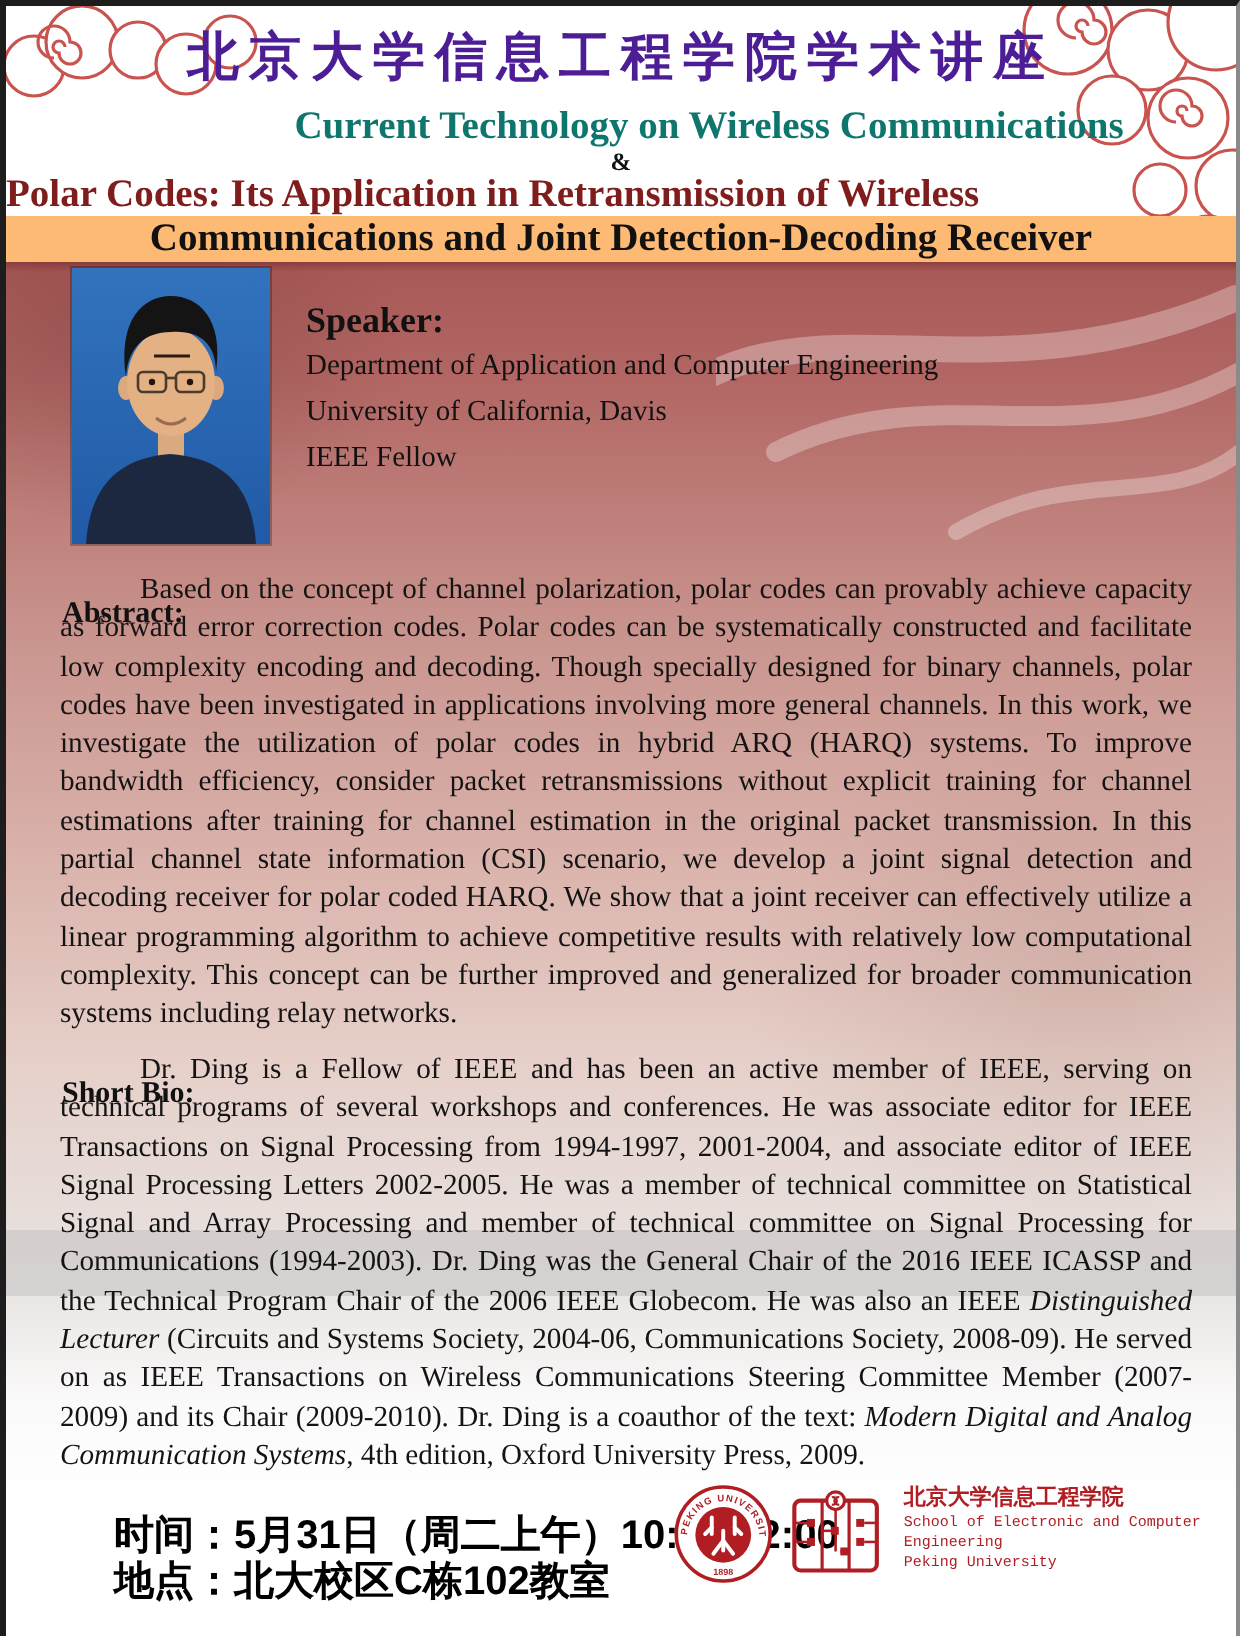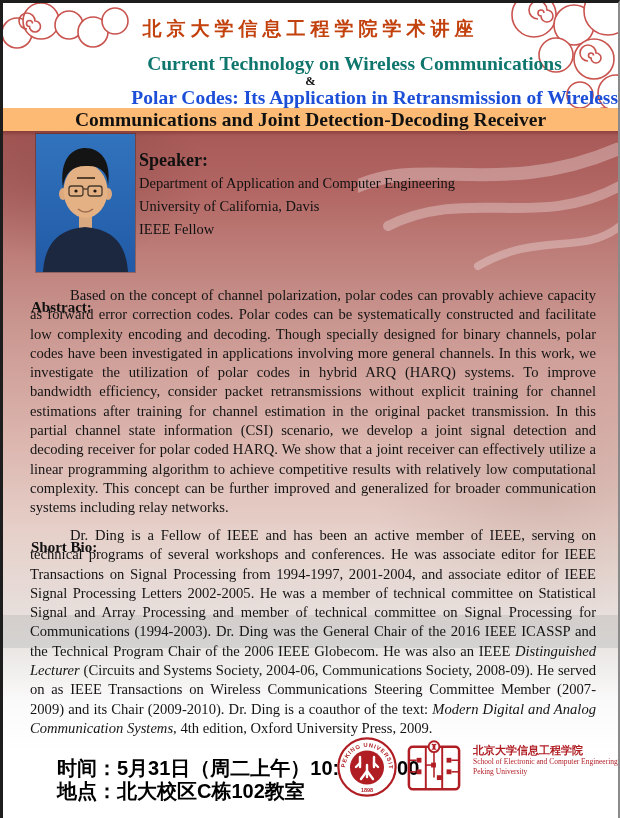--- a/index.html
+++ b/index.html
@@ -6,60 +6,60 @@
   .poster{
     position:relative;width:620px;height:818px;margin:0 auto;
     background:#ffffff;overflow:hidden;box-sizing:border-box;
     border-top:3px solid #1d1d1d;border-left:3px solid #1d1d1d;border-right:2px solid #8a8a8a;
     font-family:"Liberation Serif","DejaVu Serif",serif;
   }
   
   .header{position:absolute;top:0;left:0;width:100%;height:128px;background:#fff;}
   .deco{position:absolute;pointer-events:none;}
   .title-zh{position:absolute;top:8px;left:0;width:100%;text-align:center;
-    font-size:19px;font-weight:bold;color:#c2410c;letter-spacing:5px;line-height:36px;}
+    font-size:26px;font-weight:bold;color:#4c1d95;letter-spacing:5px;line-height:36px;}
   .title-en1{position:absolute;top:49px;left:0;width:100%;text-align:center;
     font-size:19.5px;font-weight:bold;color:#0f766e;line-height:24px;padding-left:44px;}
   .title-amp{position:absolute;top:72px;left:0;width:100%;text-align:center;
     font-size:12.5px;font-weight:bold;color:#111;line-height:13px;}
-  .title-en2{position:absolute;top:84px;left:0;width:100%;text-align:right;
-    font-size:19.5px;font-weight:bold;color:#1d4ed8;line-height:22px;}
+  .title-en2{position:absolute;top:84px;left:0;width:100%;text-align:left;
+    font-size:19.5px;font-weight:bold;color:#7f1d1d;line-height:22px;}
   .title-band{position:absolute;top:105px;left:0;width:100%;height:23px;background:#fdba74;
     text-align:center;font-size:19.5px;font-weight:bold;color:#111;line-height:23px;}
   
   .content{
     position:absolute;top:128px;left:0;width:100%;height:690px;
     background-image:
       radial-gradient(ellipse 200px 130px at 10% 6%, rgba(80,35,33,.22), transparent 70%),
       radial-gradient(ellipse 240px 180px at 88% 52%, rgba(125,75,65,.15), transparent 72%),
       linear-gradient(to bottom,
         #8d403f 0px,#a85a58 5px,#b26764 60px,#c8928c 180px,#dab3ac 300px,
         #e6d0c9 400px,#e7dedb 480px,#eae7e5 520px,#fbfafa 570px,#ffffff 620px,#ffffff 690px);
   }
   .bio-stripe{position:absolute;top:484px;left:0;width:100%;height:33px;
     background:rgba(176,176,176,.35);}
   .photo{position:absolute;top:3px;left:33px;width:99px;height:138px;
     box-shadow:0 0 0 1px rgba(0,0,0,.25);}
-  .speaker-block{position:absolute;top:18px;left:136px;color:#111;}
+  .speaker-block{position:absolute;top:18px;left:150px;color:#111;}
   .speaker-label{font-size:18px;font-weight:bold;line-height:23px;}
   .speaker-name{font-size:18px;font-weight:bold;line-height:27px;}
   .speaker-line{font-size:14.5px;line-height:23px;}
   .section-label{position:absolute;left:28px;font-size:15px;font-weight:bold;color:#111;margin-top:28px;}
   .para{position:absolute;left:27px;width:566px;font-size:14.6px;line-height:19.3px;
     color:#141414;text-align:justify;text-indent:40px;margin:0;}
   .italic{font-style:italic;}
   
   .footer-time{position:absolute;left:27px;top:626px;
     font-family:"Liberation Sans","DejaVu Sans",sans-serif;
     font-weight:bold;font-size:20px;color:#000;line-height:23px;margin-left:27px;}
   .logos{position:absolute;left:334px;top:606px;display:flex;align-items:flex-start;}
   .seal{width:60px;height:60px;}
   .school-logo{width:58px;height:56px;margin-left:8px;margin-top:2px;}
   .school-text{margin-left:10px;margin-top:6px;color:#b01e24;
-    font-family:Liberation Serif, serif;}
+    font-family:Liberation Mono, monospace;}
   .school-zh{font-size:11px;font-weight:bold;line-height:14px;}
   .school-en{font-size:7.5px;line-height:10px;}
 </style>
 </head>
 <body>
 
 <div class="poster">
 
   <div class="header">
 

